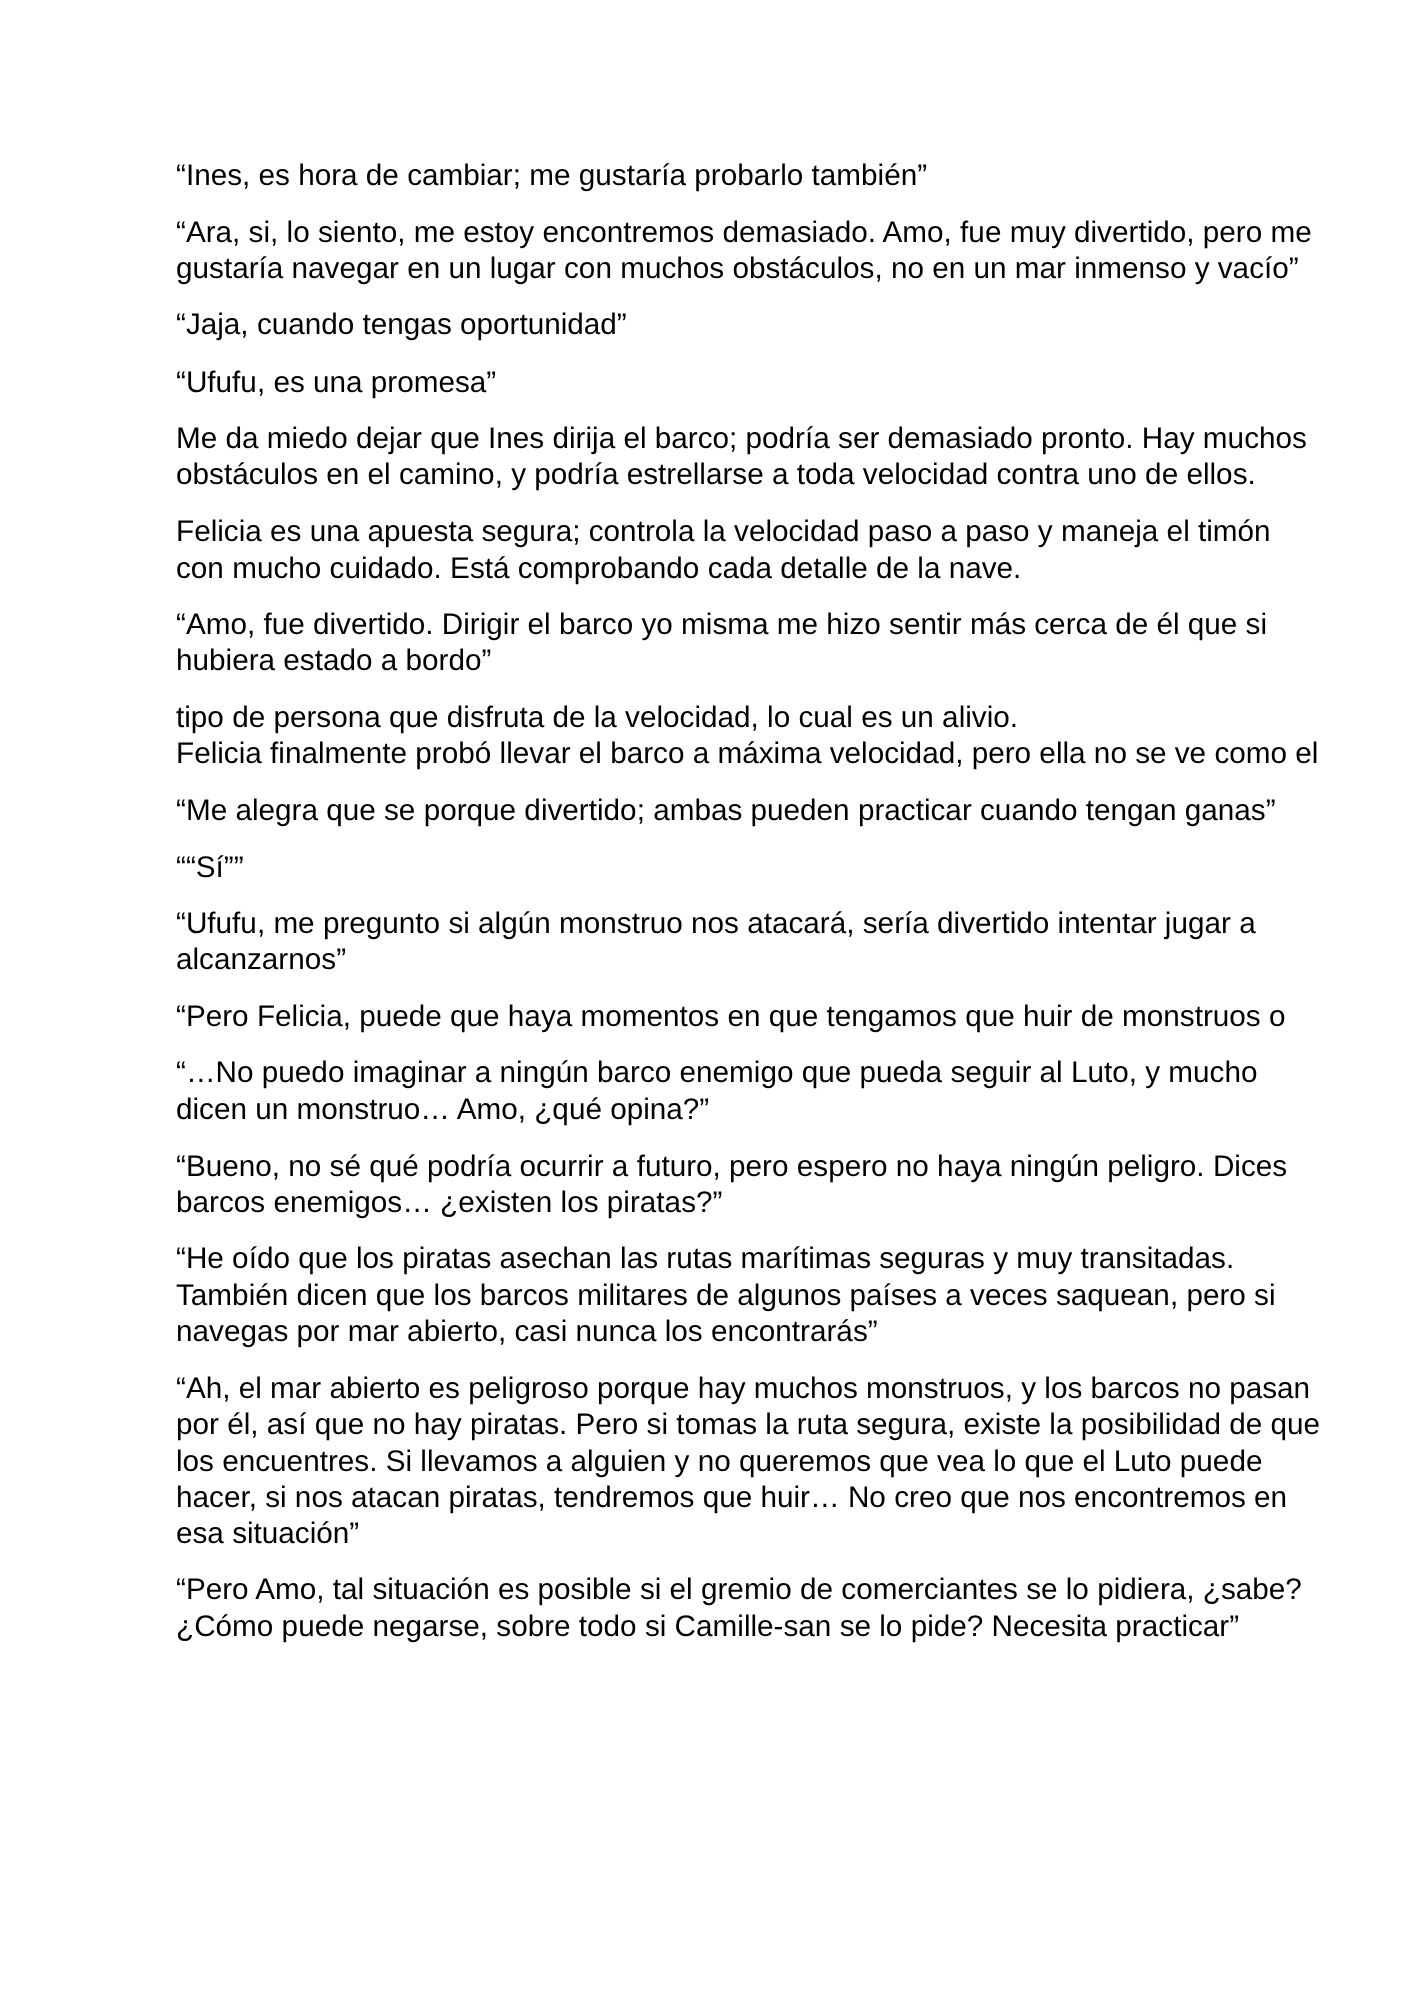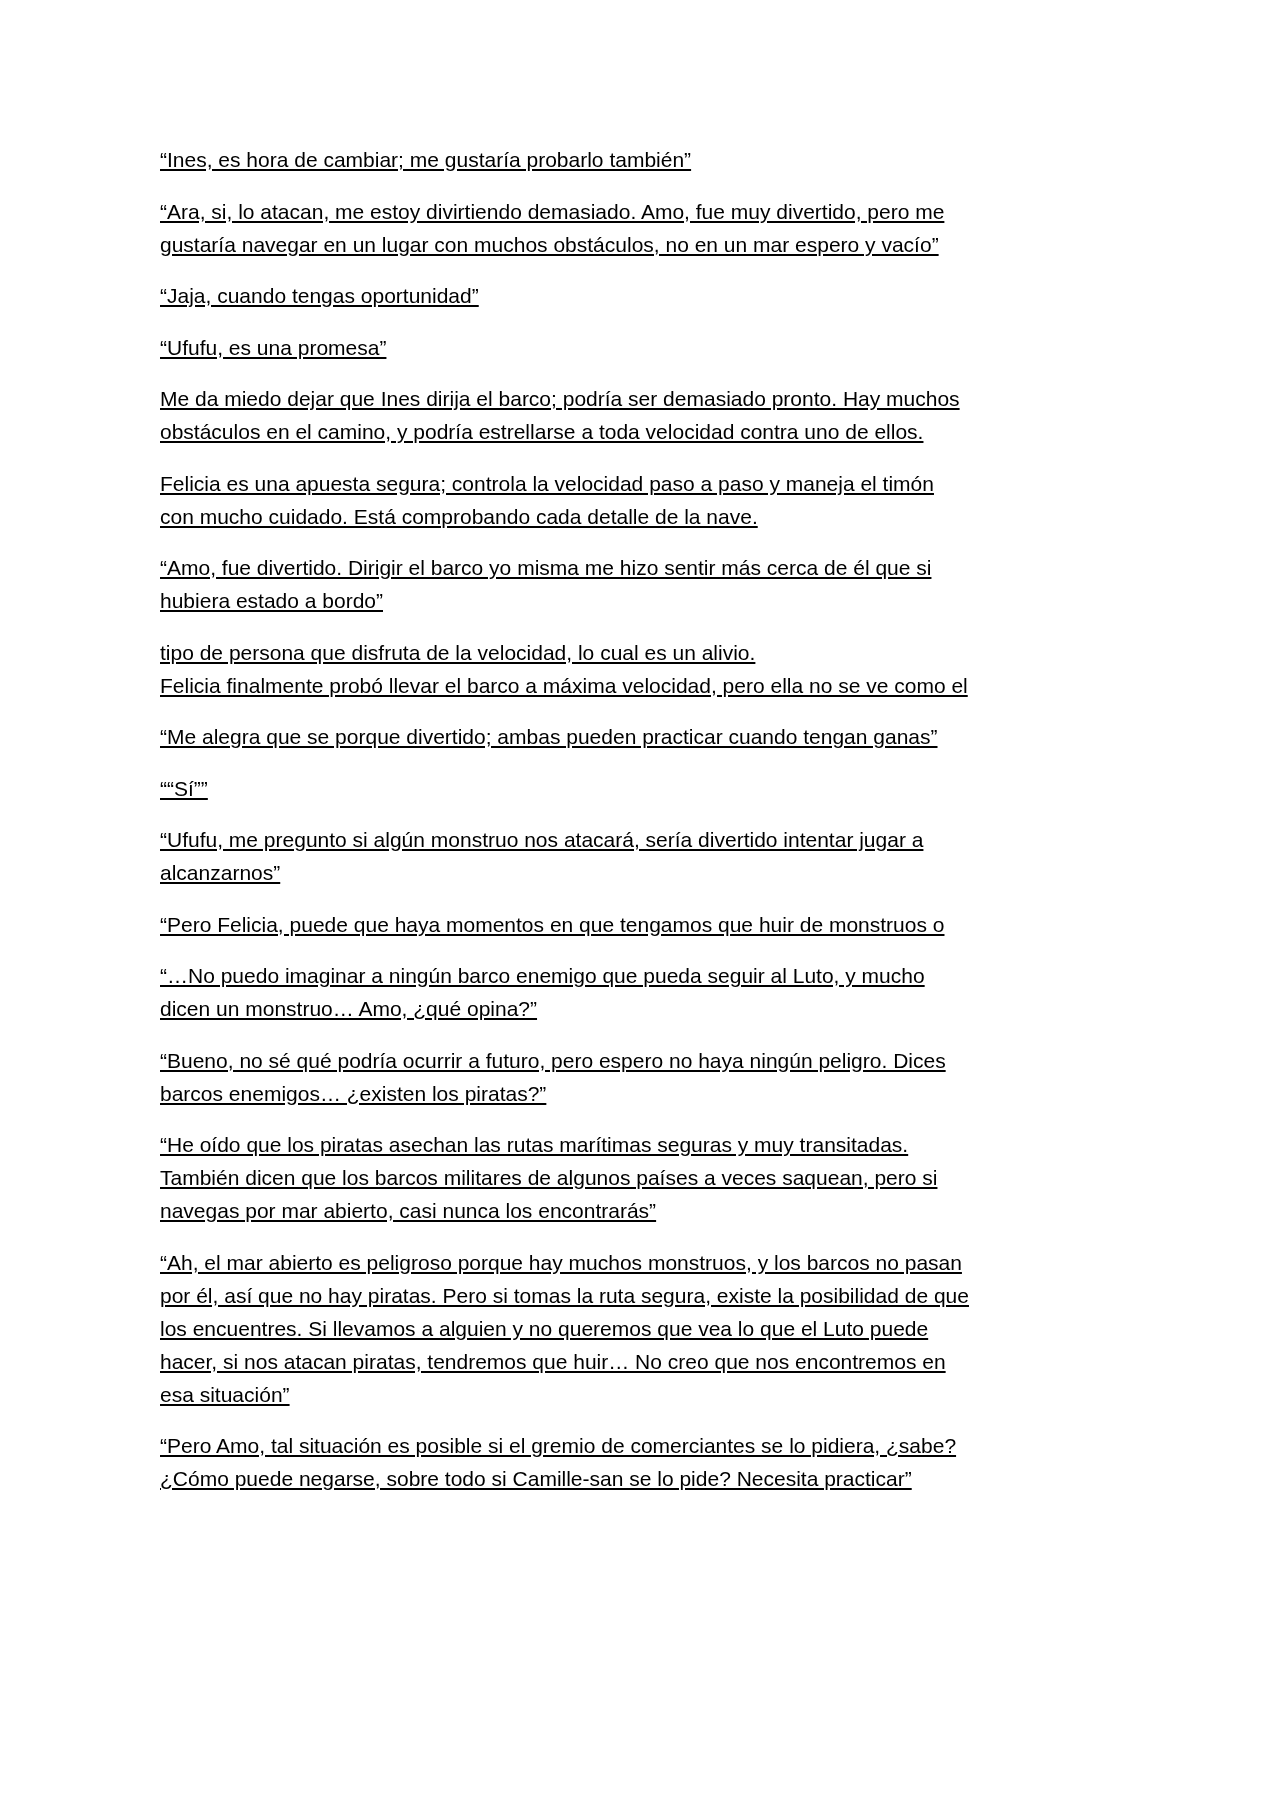--- a/index.html
+++ b/index.html
@@ -21,24 +21,23 @@
     height: 1810px;
     background: var(--page-bg, #ffffff);
   }
   .content {
     position: absolute;
     left: 160px;
     top: 143px;
     width: 960px;
     color: var(--text-color, #000000);
     font-family: "Liberation Sans", "DejaVu Sans", sans-serif;
-    font-size: 21px;
+    font-size: 27px;
     line-height: 33px;
     font-weight: 400;
-    text-decoration: underline;
   }
   .para {
     margin: 0 0 18.5px 0;
     padding: 0;
   }
   .line {
     display: block;
     white-space: pre;
   }
 </style>
@@ -46,22 +45,22 @@
 <body>
 
 <div class="page">
   <div class="content">
 
     <p class="para">
       <span class="line">“Ines, es hora de cambiar; me gustaría probarlo también”</span>
     </p>
 
     <p class="para">
-      <span class="line">“Ara, si, lo atacan, me estoy divirtiendo demasiado. Amo, fue muy divertido, pero me</span>
-      <span class="line">gustaría navegar en un lugar con muchos obstáculos, no en un mar espero y vacío”</span>
+      <span class="line">“Ara, si, lo siento, me estoy encontremos demasiado. Amo, fue muy divertido, pero me</span>
+      <span class="line">gustaría navegar en un lugar con muchos obstáculos, no en un mar inmenso y vacío”</span>
     </p>
 
     <p class="para">
       <span class="line">“Jaja, cuando tengas oportunidad”</span>
     </p>
 
     <p class="para">
       <span class="line">“Ufufu, es una promesa”</span>
     </p>
 

